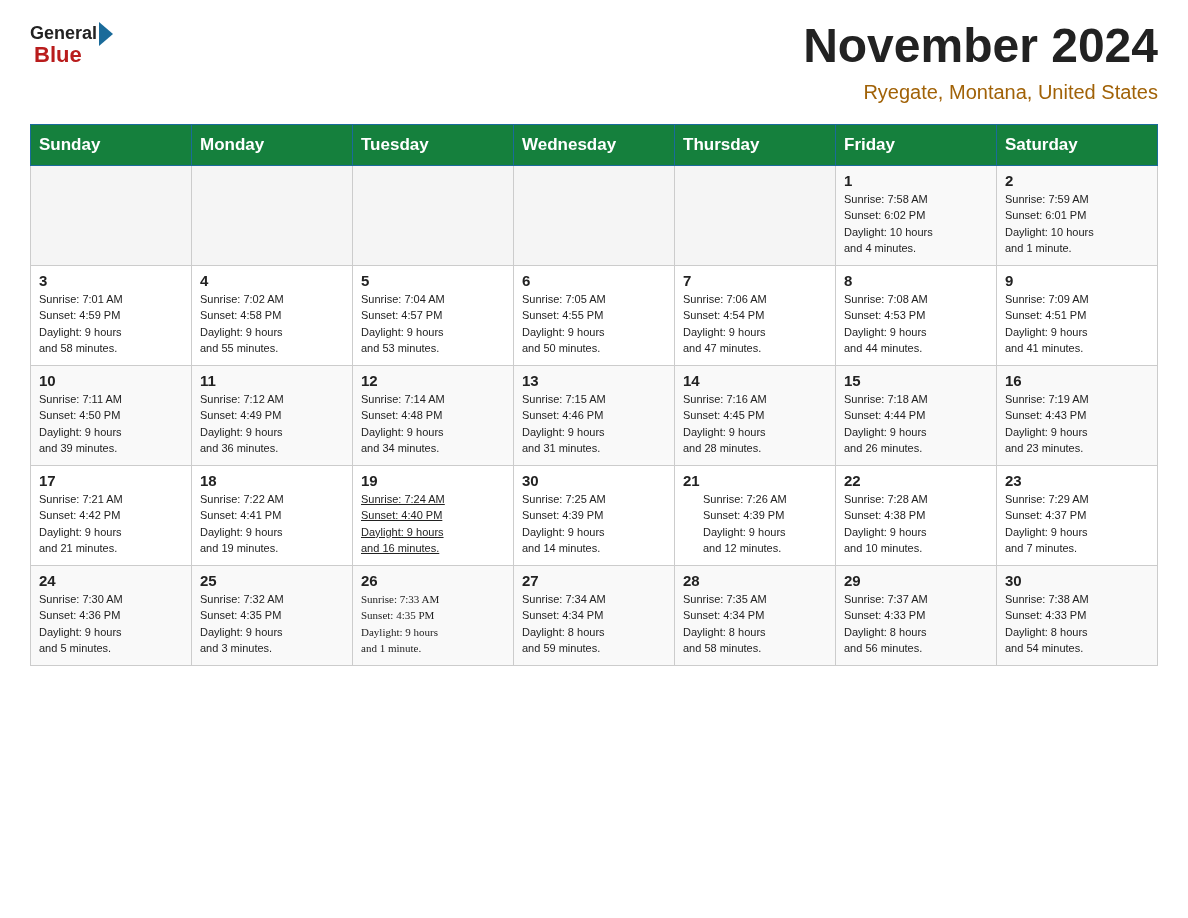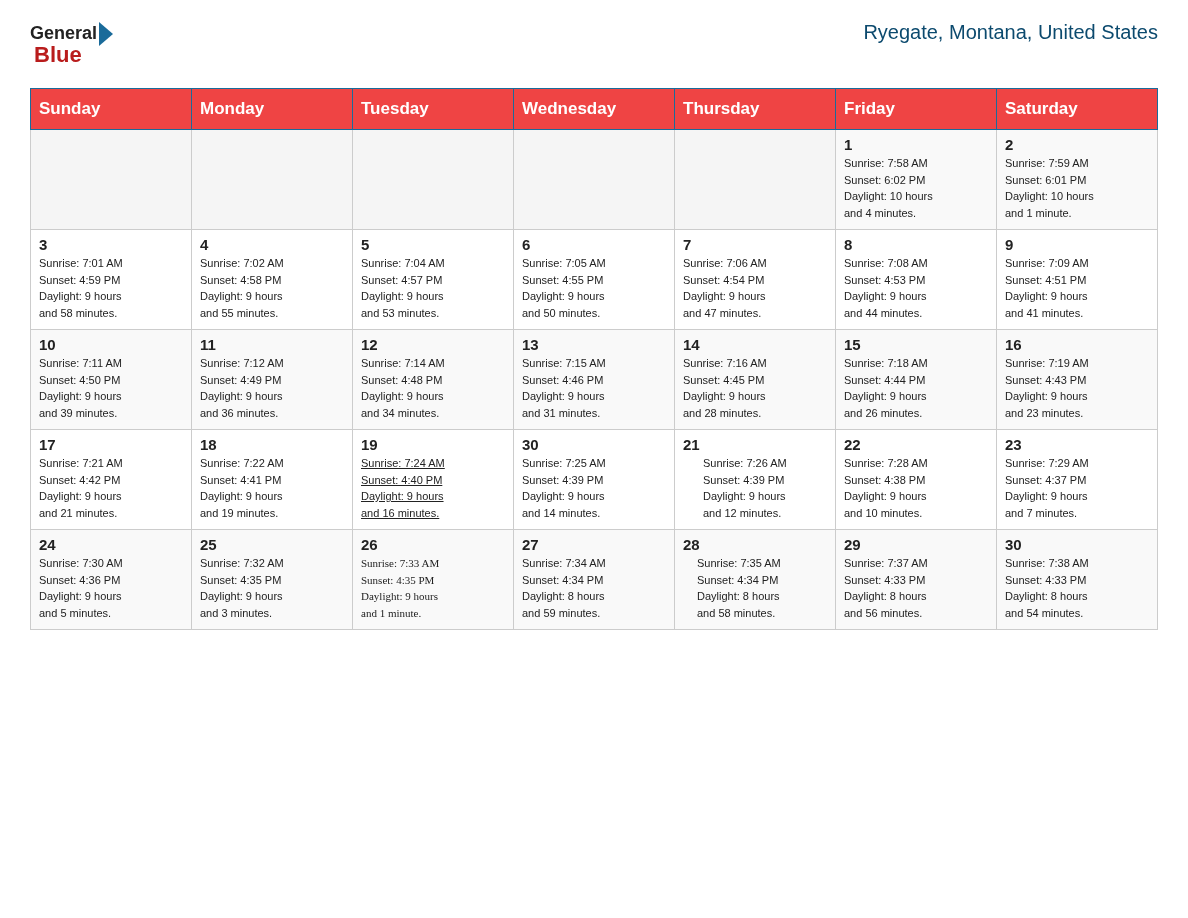--- a/index.html
+++ b/index.html
@@ -50,30 +50,30 @@
       text-align: right;
     }
     .month-title {
       font-size: 48px;
       font-weight: bold;
       color: #222;
       line-height: 1.1;
     }
     .location {
       font-size: 20px;
-      color: #0c4a6e;
-      margin-top: 1px;
+      color: #a16207;
+      margin-top: 8px;
     }
     .calendar {
       width: 100%;
       border-collapse: collapse;
       border: 1px solid #1a6b9a;
     }
     .calendar th {
-      background: #ef4444;
+      background: #15803d;
       color: #fff;
       font-size: 17px;
       font-weight: bold;
       padding: 10px 8px;
       text-align: left;
       border: 1px solid #1a6b9a;
     }
     .calendar td {
       width: 14.28%;
       vertical-align: top;
@@ -116,20 +116,21 @@
 
 <div class="header">
   <div class="logo">
     <div class="logo-top">
       <span class="logo-general">General</span>
       <div class="logo-arrow"></div>
     </div>
     <span class="logo-bottom">Blue</span>
   </div>
   <div class="title-block">
+    <div class="month-title">November 2024</div>
     <div class="location">Ryegate, Montana, United States</div>
   </div>
 </div>
 
 <table class="calendar">
   <thead>
     <tr>
     <th>Sunday</th>
         <th>Monday</th>
         <th>Tuesday</th>
@@ -338,21 +339,21 @@
         </td>
         <td>
           <div class="day-num">27</div>
           <div class="day-info" style="white-space: pre-line;">Sunrise: 7:34 AM
 Sunset: 4:34 PM
 Daylight: 8 hours
 and 59 minutes.</div>
         </td>
         <td>
           <div class="day-num">28</div>
-          <div class="day-info" style="white-space: pre-line; margin-left: 14px;">Sunrise: 7:35 AM
+          <div class="day-info" style="white-space: pre-line;">Sunrise: 7:35 AM
 Sunset: 4:34 PM
 Daylight: 8 hours
 and 58 minutes.</div>
         </td>
         <td>
           <div class="day-num">29</div>
           <div class="day-info" style="white-space: pre-line;">Sunrise: 7:37 AM
 Sunset: 4:33 PM
 Daylight: 8 hours
 and 56 minutes.</div>

